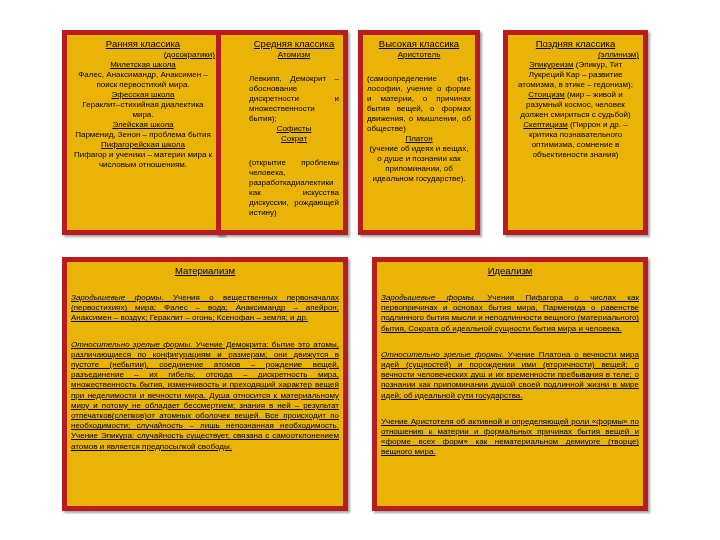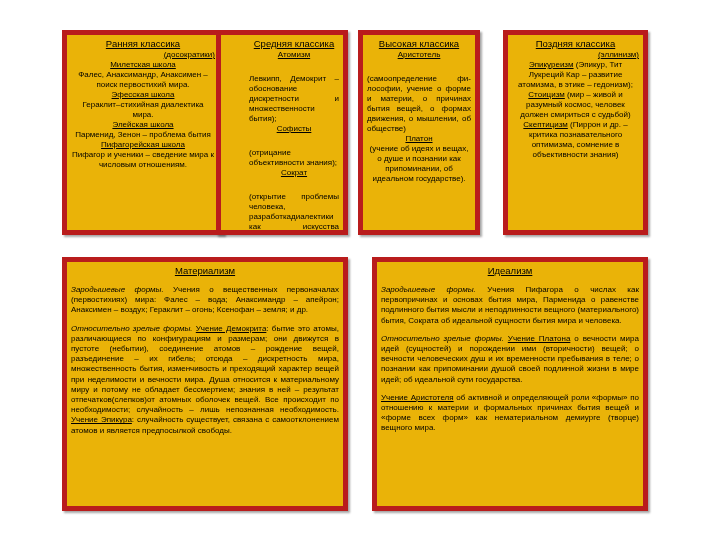--- a/index.html
+++ b/index.html
@@ -73,21 +73,21 @@
     line-height: 12px;
     text-decoration: underline;
     margin-bottom: 1px;
   }
   .bot-body {
     font-size: 8px;
     line-height: 10.2px;
     text-align: justify;
     text-align-last: left;
   }
-  .bot-body p { margin: 8px 0 0 0; }
+  .bot-body p { margin: 16px 0 0 0; text-decoration: underline; }
   .it { font-style: italic; }
 </style>
 </head>
 <body>
 
 <div class="slide">
 
   <div class="box" style="left:62px; top:30px; width:162px; height:205px;">
     <div class="box-inner">
       <div class="col-title">Ранняя классика</div>
@@ -100,37 +100,36 @@
         <div>
           <div class="school">Эфесская школа</div>
           <div class="col-body">Гераклит–стихийная диалектика мира.</div>
         </div>
         <div>
           <div class="school">Элейская школа</div>
           <div class="col-body">Парменид, Зенон – проблема бытия</div>
         </div>
         <div>
           <div class="school">Пифагорейская школа</div>
-          <div class="col-body">Пифагор и ученики – сведение мира к числовым отношениям.</div>
+          <div class="col-body">Пифагор и ученики – материи мира к числовым отношениям.</div>
         </div>
       </div>
     </div>
   </div>
 
   <div class="box" style="left:216px; top:30px; width:132px; height:205px;padding-left:24px;">
     <div class="box-inner">
       <div class="col-title">Средняя классика</div>
       <div>
         <div>
           <div class="school">Атомизм</div>
           <div class="col-body justify">Левкипп, Демокрит – обоснование дискретности и множественности бытия);</div>
         </div>
         <div>
           <div class="school">Софисты</div>
-          <div class="col-body justify">(отрицание объективности знания);</div>
         </div>
         <div>
           <div class="school">Сократ</div>
           <div class="col-body justify">(открытие проблемы человека, разработкадиалектики как искусства дискуссии, рождающей истину)</div>
         </div>
       </div>
     </div>
   </div>
 
   <div class="box" style="left:358px; top:30px; width:122px; height:205px;">

